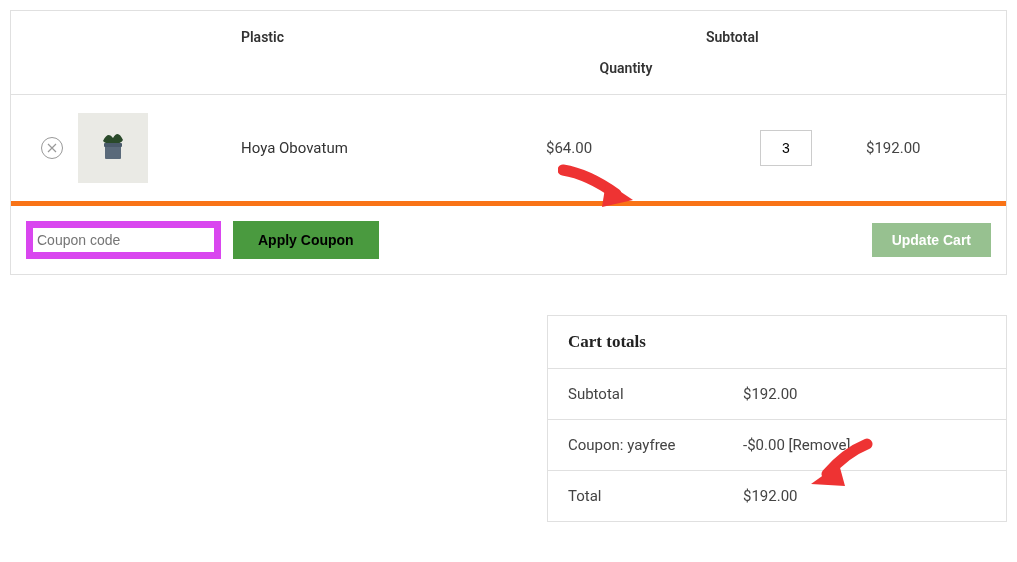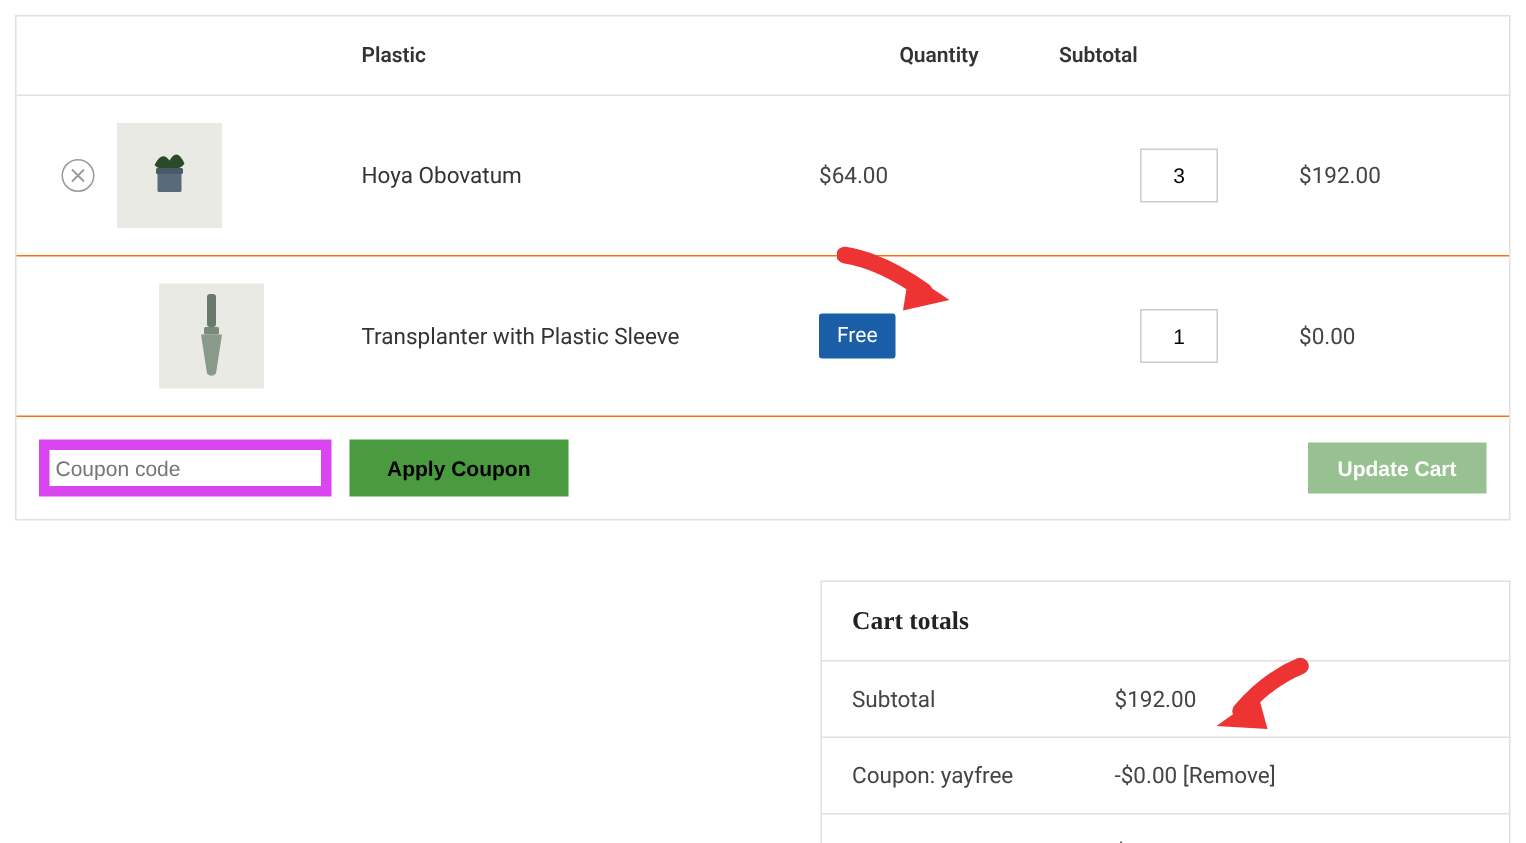--- a/index.html
+++ b/index.html
@@ -22,21 +22,21 @@
     .cart-header div {
       font-weight: 600;
       color: #333;
       font-size: 14px;
     }
     .cart-row {
       display: grid;
       grid-template-columns: 230px 1fr 160px 160px 140px;
       align-items: center;
       padding: 18px 0;
-      border-bottom: 1px solid #f97316;
+      border-bottom: 5px solid #f97316;
     }
     .product-cell {
       display: flex;
       align-items: center;
       gap: 15px;
       padding-left: 30px;
     }
     .remove-icon {
       width: 22px;
       height: 22px;
@@ -143,21 +143,21 @@
     .remove-link {
       cursor: pointer;
     }
     .arrow {
       position: absolute;
       pointer-events: none;
       z-index: 10;
     }
     .arrow svg { display: block; }
     .header-price { }
-    .header-qty { text-align: center; }
+    .header-qty { text-align: center; margin-top: 31px; }
     .header-subtotal { }
     .spacer { }
     .page { position: relative; width: 997px; }
   </style>
 </head>
 <body>
 
 <div class="page">
 
   <div class="cart-table">
@@ -184,39 +184,20 @@
         </div>
       </div>
       <div class="product-name">Hoya Obovatum</div>
       <div class="price-cell">$64.00</div>
       <div class="qty-cell">
         <input class="qty-input" value="3" style="">
       </div>
       <div class="subtotal-cell">$192.00</div>
     </div>
 
-    <div class="cart-row">
-      <div class="product-cell" style="padding-left:95px;">
-        <div class="product-img">
-          <svg width="30" height="60" viewBox="0 0 30 60">
-            <rect x="12" y="2" width="6" height="22" rx="2" fill="#6a7a6a"></rect>
-            <rect x="10" y="24" width="10" height="5" rx="1" fill="#7a8a7a"></rect>
-            <path d="M8 29 L22 29 L18 55 Q15 58 12 55 Z" fill="#8a9a8a"></path>
-          </svg>
-        </div>
-      </div>
-      <div class="product-name">Transplanter with Plastic Sleeve</div>
-      <div class="price-cell">
-        <span class="free-badge">Free</span>
-      </div>
-      <div class="qty-cell">
-        <input class="qty-input" value="1" style="">
-      </div>
-      <div class="subtotal-cell">$0.00</div>
-    </div>
 
     <div class="cart-actions">
       <div class="coupon-group">
         <input class="coupon-input" placeholder="Coupon code" style="">
         <button class="apply-btn">Apply Coupon</button>
       </div>
       <button class="update-btn">Update Cart</button>
     </div>
   </div>
 

